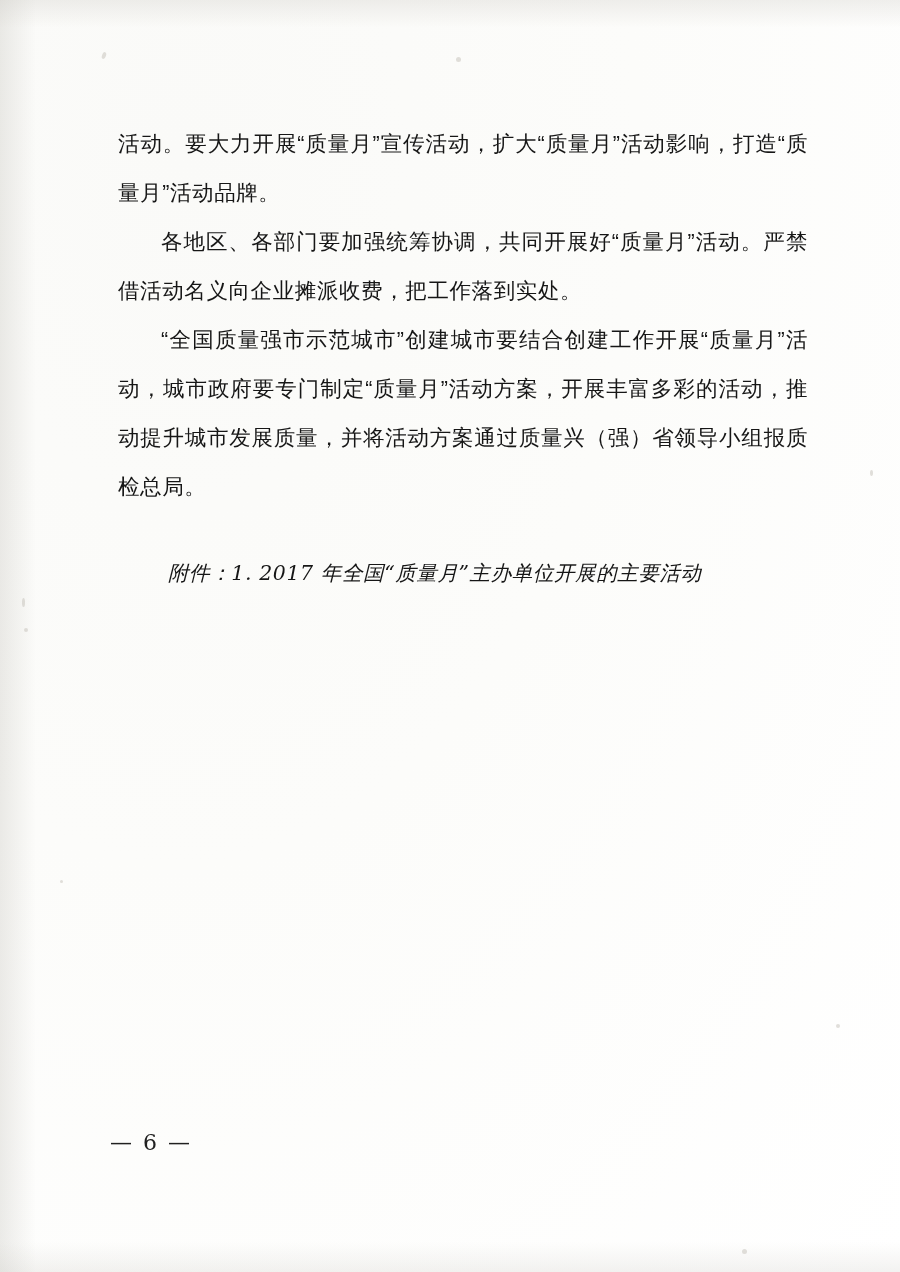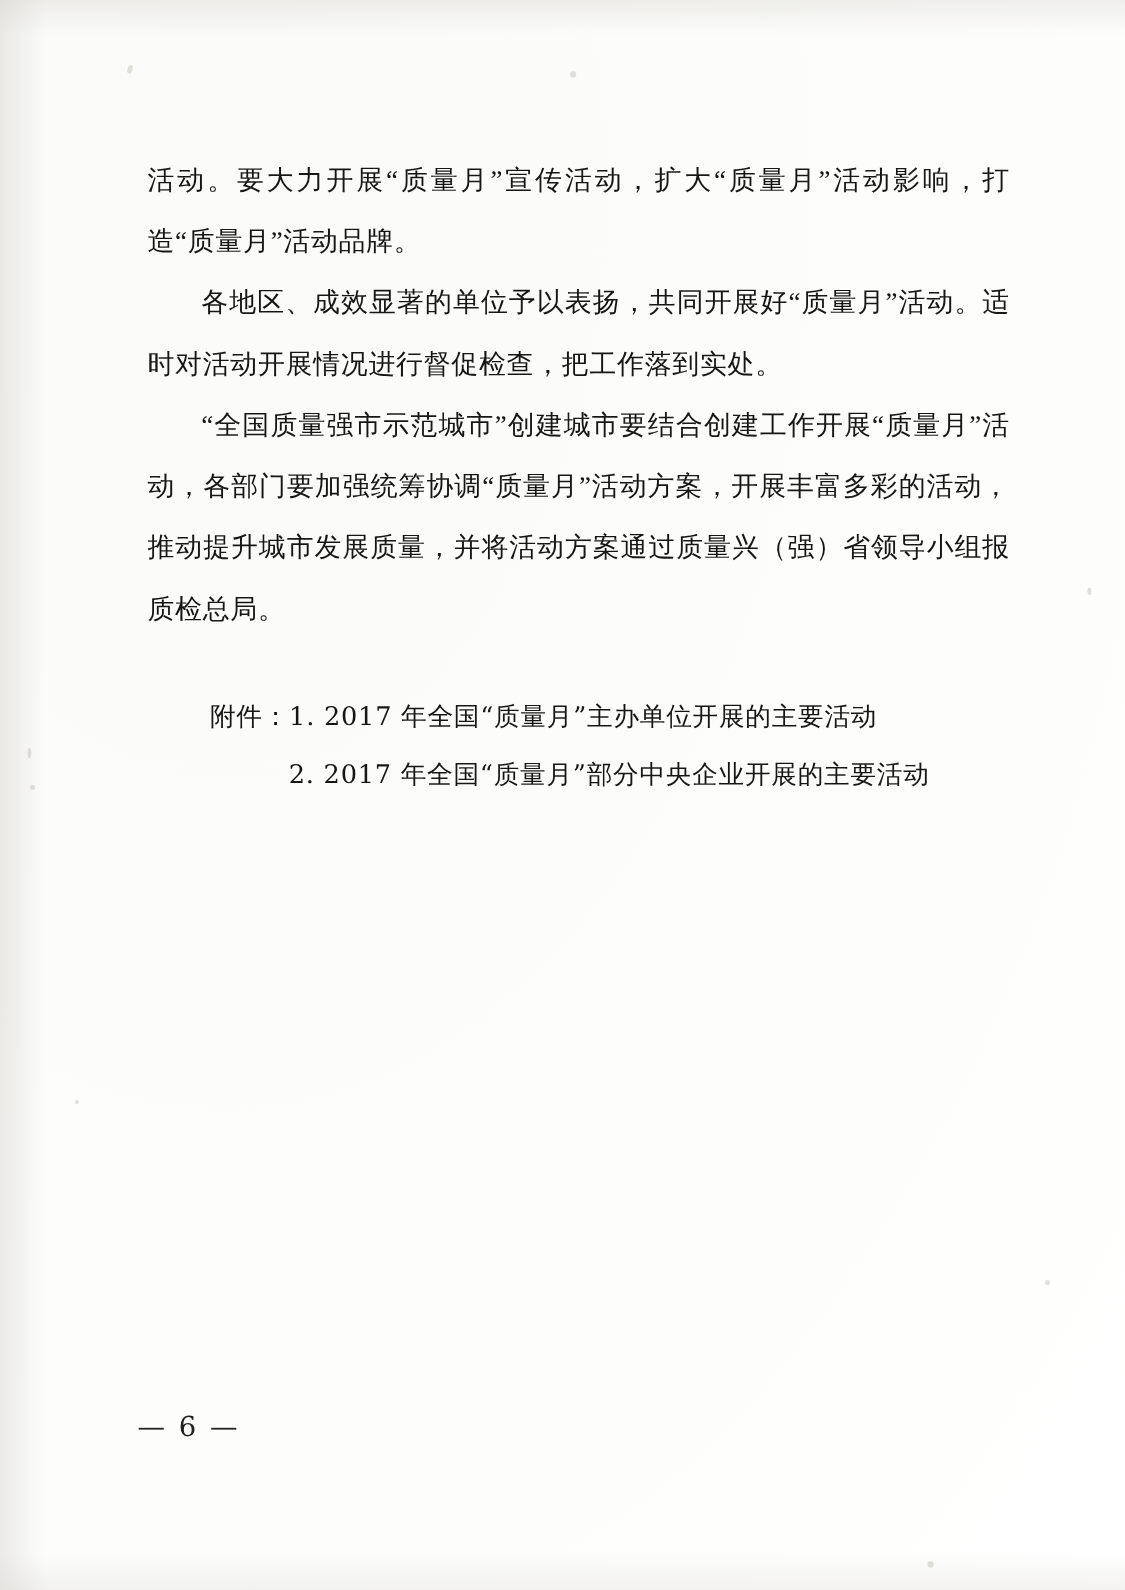--- a/index.html
+++ b/index.html
@@ -30,27 +30,28 @@
   }
   .para {
     font-size: 21.5px;
     line-height: 49px;
     letter-spacing: 0.6px;
     text-align: justify;
     text-justify: inter-ideograph;
     margin: 0 0 0 0;
     color: #161616;
     text-indent: 0;
-    font-family: Liberation Serif, serif;
+    font-family: Liberation Sans, sans-serif;
   }
   .para.indent {
     text-indent: 43px;
   }
   .attach-block {
     margin-top: 38px;
+    font-style: italic;
   }
   .attach-line {
     font-size: 20.5px;
     line-height: 46px;
     letter-spacing: 0.6px;
     color: #161616;
     white-space: nowrap;
   }
   .attach-line.first { padding-left: 50px; }
   .attach-line.second { padding-left: 113px; }
@@ -116,28 +117,27 @@
   <span class="speck s4"></span>
   <span class="speck s5"></span>
   <span class="speck s6"></span>
   <span class="speck s7"></span>
   <span class="speck s8"></span>
 
   <div class="page-inner">
 
     <p class="para">活动。要大力开展“质量月”宣传活动，扩大“质量月”活动影响，打造“质量月”活动品牌。</p>
 
-    <p class="para indent">各地区、成效显著的单位予以表扬，共同开展好“质量月”活动。适时对活动开展情况进行督促检查，把工作落到实处。</p>
+    <p class="para indent">各地区、各部门要加强统筹协调，共同开展好“质量月”活动。严禁借活动名义向企业摊派收费，把工作落到实处。</p>
 
 
-    <p class="para indent">“全国质量强市示范城市”创建城市要结合创建工作开展“质量月”活动，各部门要加强统筹协调“质量月”活动方案，开展丰富多彩的活动，推动提升城市发展质量，并将活动方案通过质量兴（强）省领导小组报质检总局。</p>
+    <p class="para indent">“全国质量强市示范城市”创建城市要结合创建工作开展“质量月”活动，城市政府要专门制定“质量月”活动方案，开展丰富多彩的活动，推动提升城市发展质量，并将活动方案通过质量兴（强）省领导小组报质检总局。</p>
 
 
     <div class="attach-block">
       <div class="attach-line first">附件：1. 2017 年全国“质量月”主办单位开展的主要活动</div>
-      <div class="attach-line second">2. 2017 年全国“质量月”部分中央企业开展的主要活动</div>
     </div>
 
   </div>
 
   <div class="page-number">— 6 —</div>
 
 </div>
 
 </body></html>

